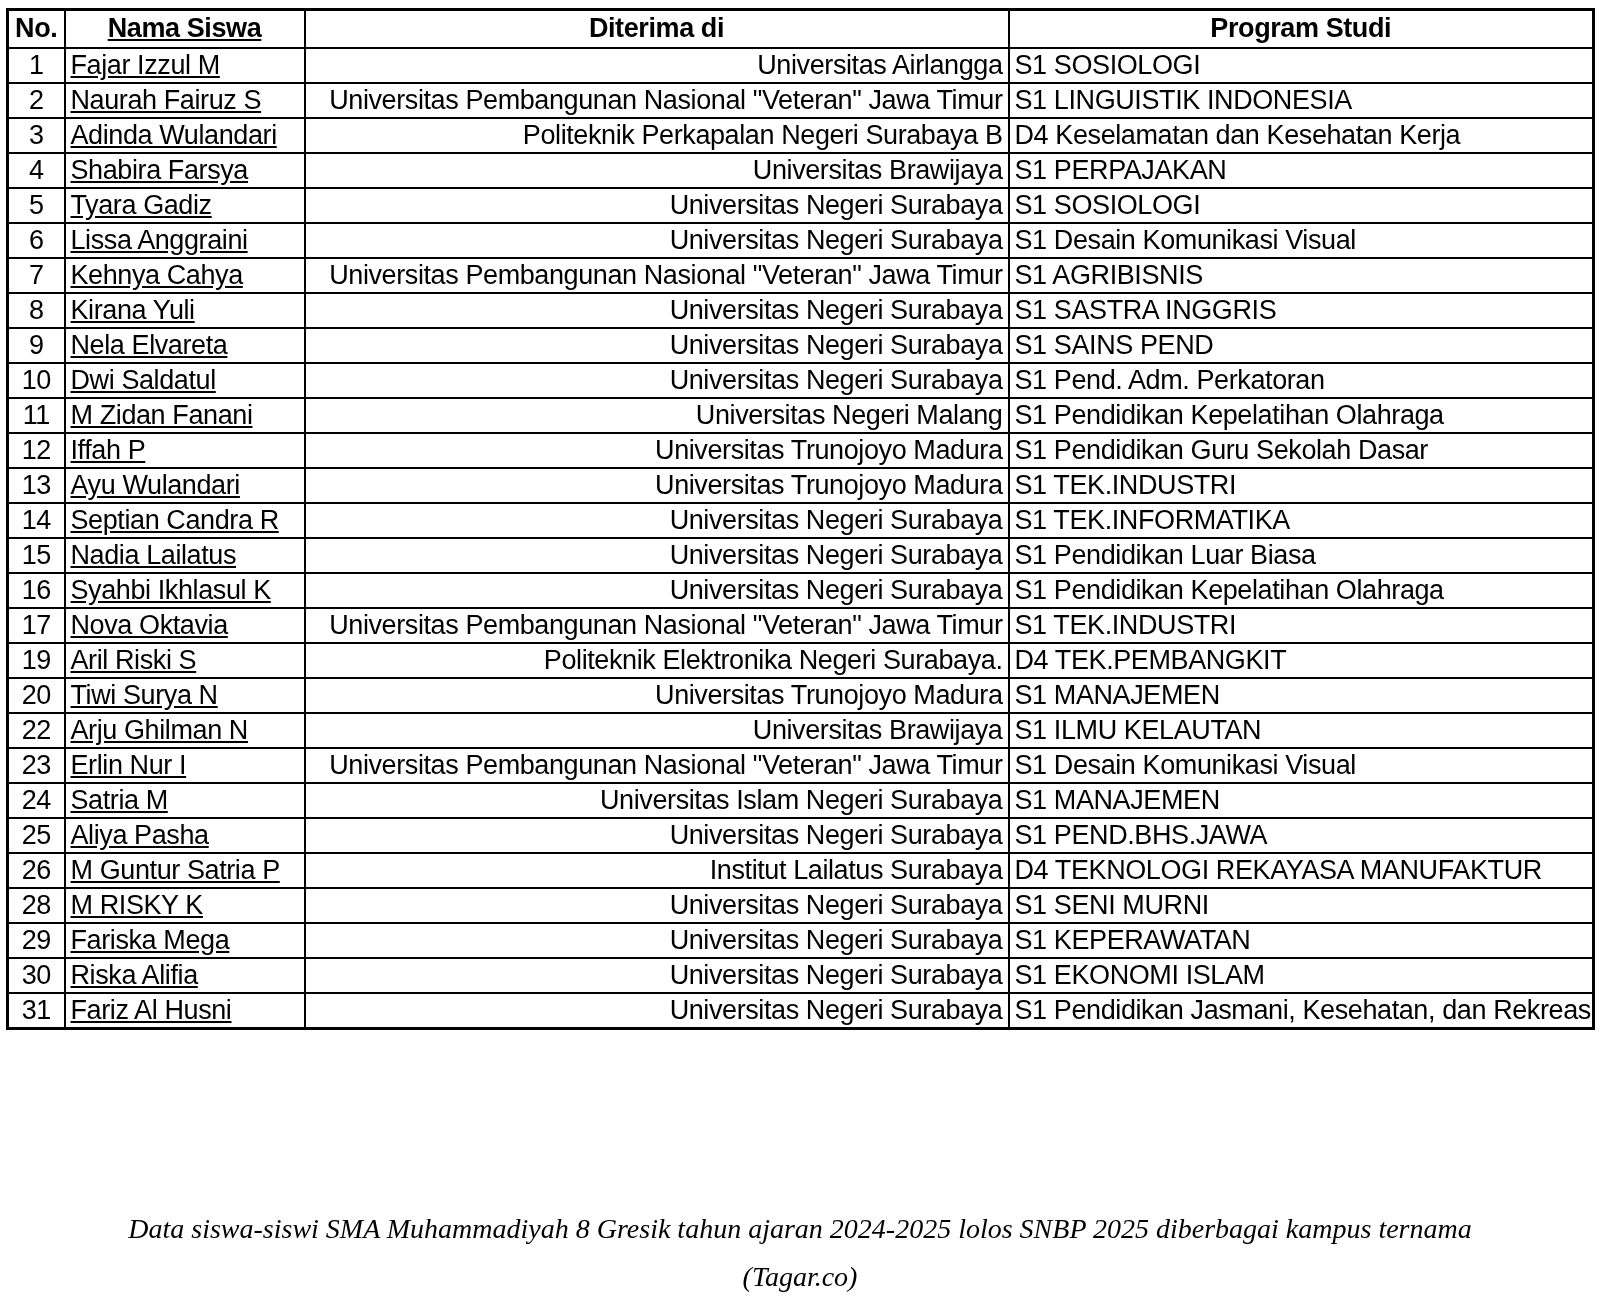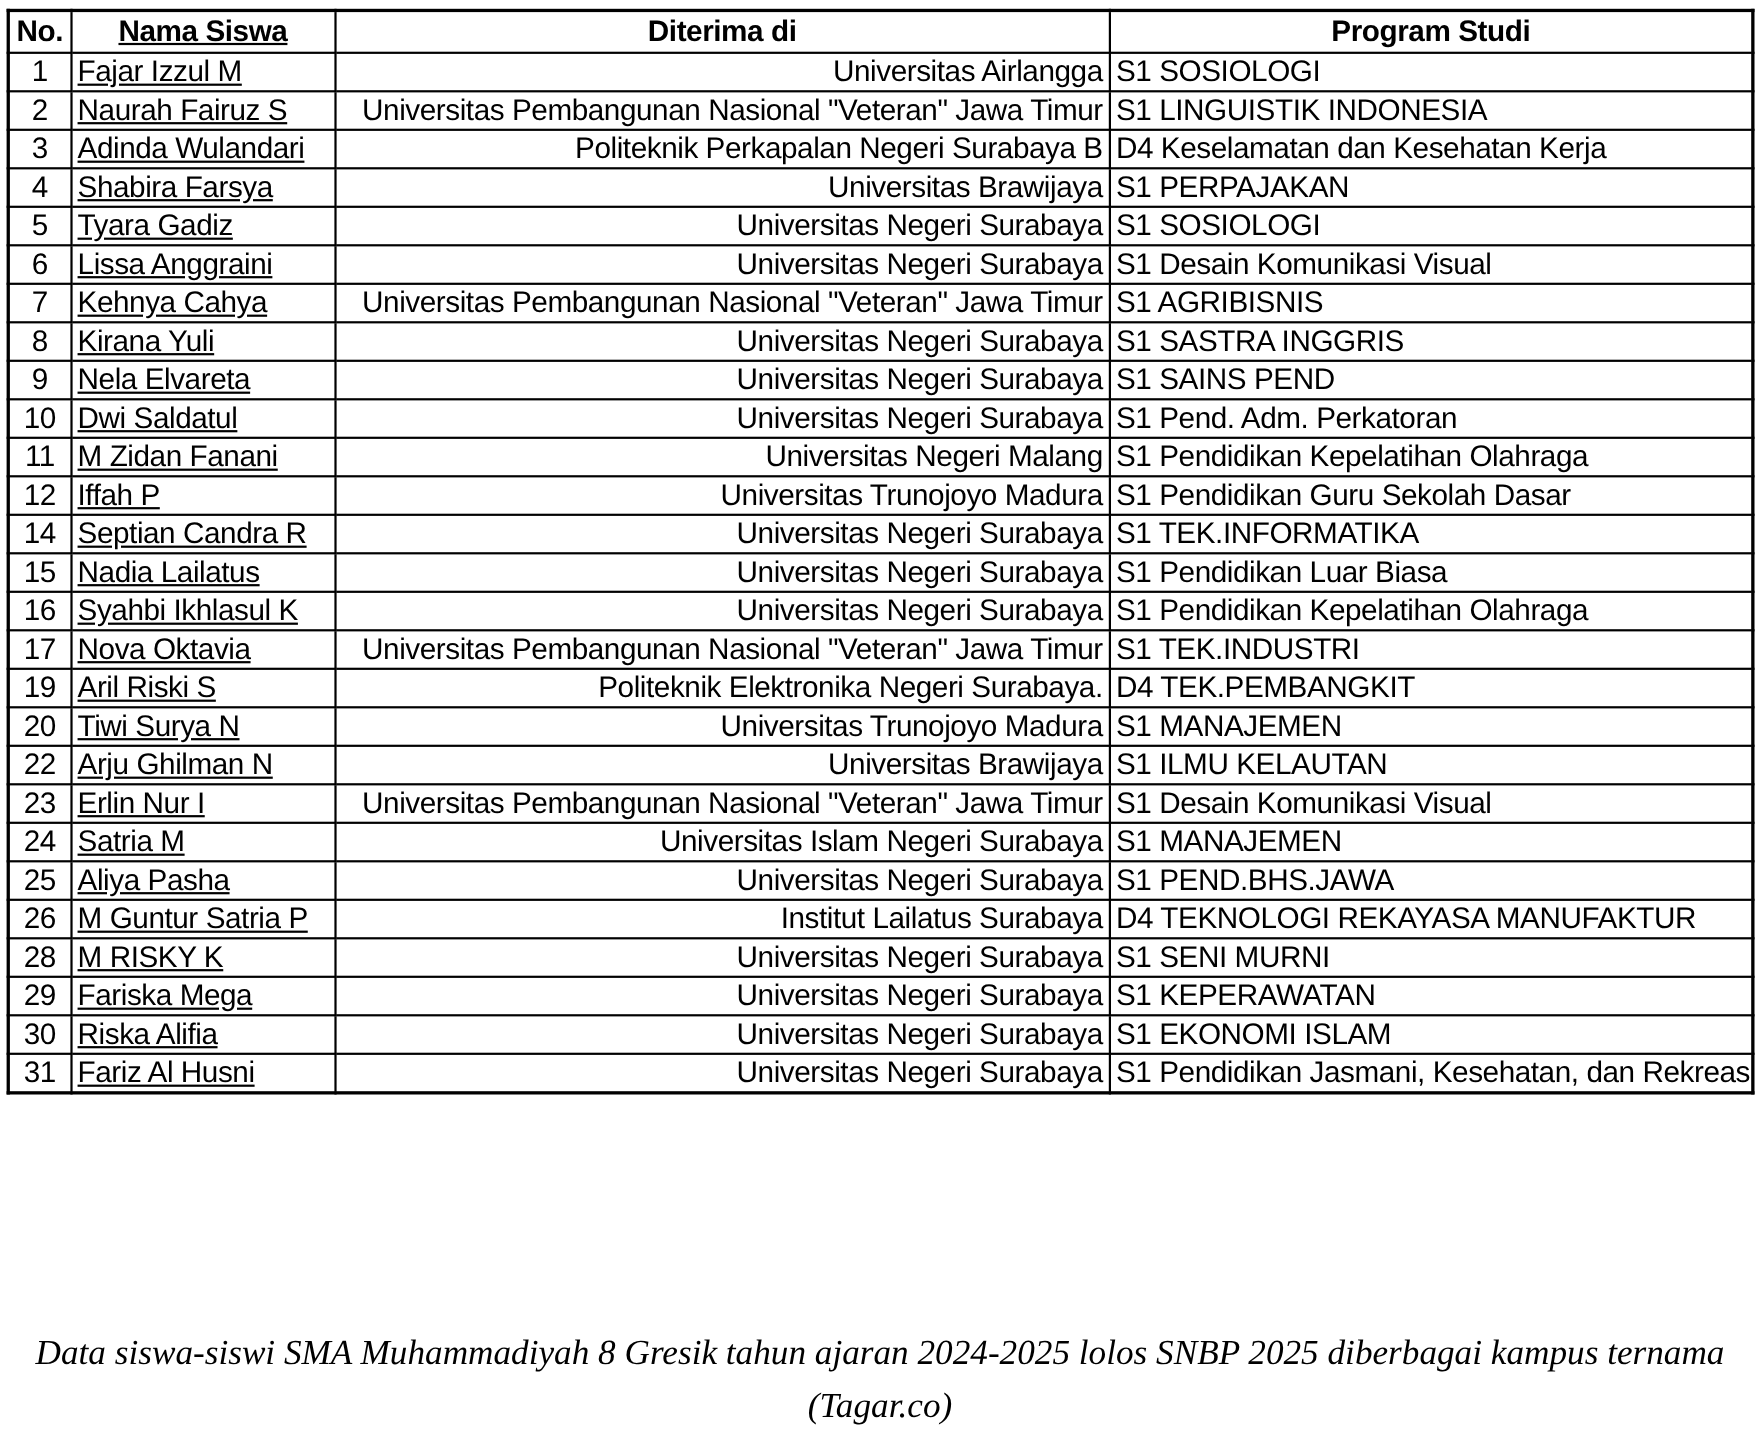--- a/index.html
+++ b/index.html
@@ -49,21 +49,21 @@
   .col-diterima { text-align: right; }
   .col-prodi { text-align: left; }
   .caption {
     position: absolute;
     left: 0;
     top: 1205px;
     width: 1600px;
     text-align: center;
     font-family: "Liberation Serif", serif;
     font-style: italic;
-    font-size: 32px;
+    font-size: 28px;
     line-height: 48px;
     color: #000000;
   }
 </style>
 </head>
 <body>
 
 <table class="data-table">
   <colgroup>
     <col style="width:57px">
@@ -146,20 +146,26 @@
         <td class="col-diterima">Universitas Negeri Malang</td>
         <td class="col-prodi">S1 Pendidikan Kepelatihan Olahraga</td>
       </tr>
       <tr>
         <td class="col-no">12</td>
         <td class="col-nama">Iffah P</td>
         <td class="col-diterima"> Universitas Trunojoyo Madura</td>
         <td class="col-prodi">S1 Pendidikan Guru Sekolah Dasar</td>
       </tr>
       <tr>
+        <td class="col-no">13</td>
+        <td class="col-nama">Ayu Wulandari</td>
+        <td class="col-diterima"> Universitas Trunojoyo Madura</td>
+        <td class="col-prodi">S1 TEK.INDUSTRI</td>
+      </tr>
+      <tr>
         <td class="col-no">14</td>
         <td class="col-nama">Septian Candra R</td>
         <td class="col-diterima"> Universitas Negeri Surabaya</td>
         <td class="col-prodi">S1 TEK.INFORMATIKA</td>
       </tr>
       <tr>
         <td class="col-no">15</td>
         <td class="col-nama">Nadia Lailatus</td>
         <td class="col-diterima"> Universitas Negeri Surabaya</td>
         <td class="col-prodi">S1 Pendidikan Luar Biasa</td>

